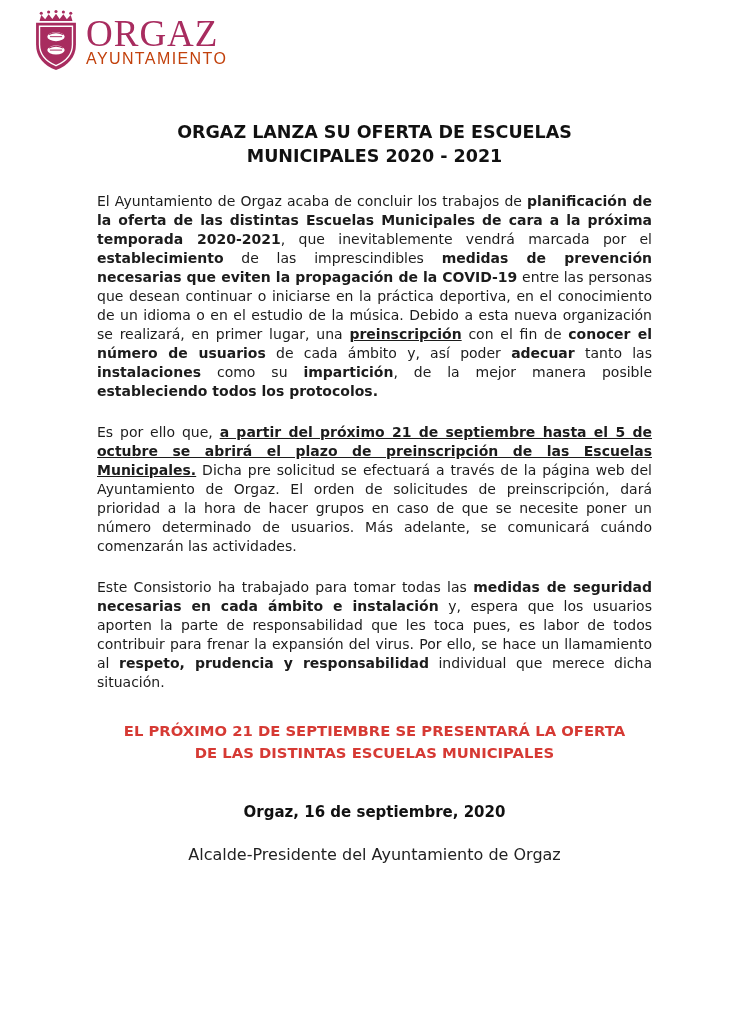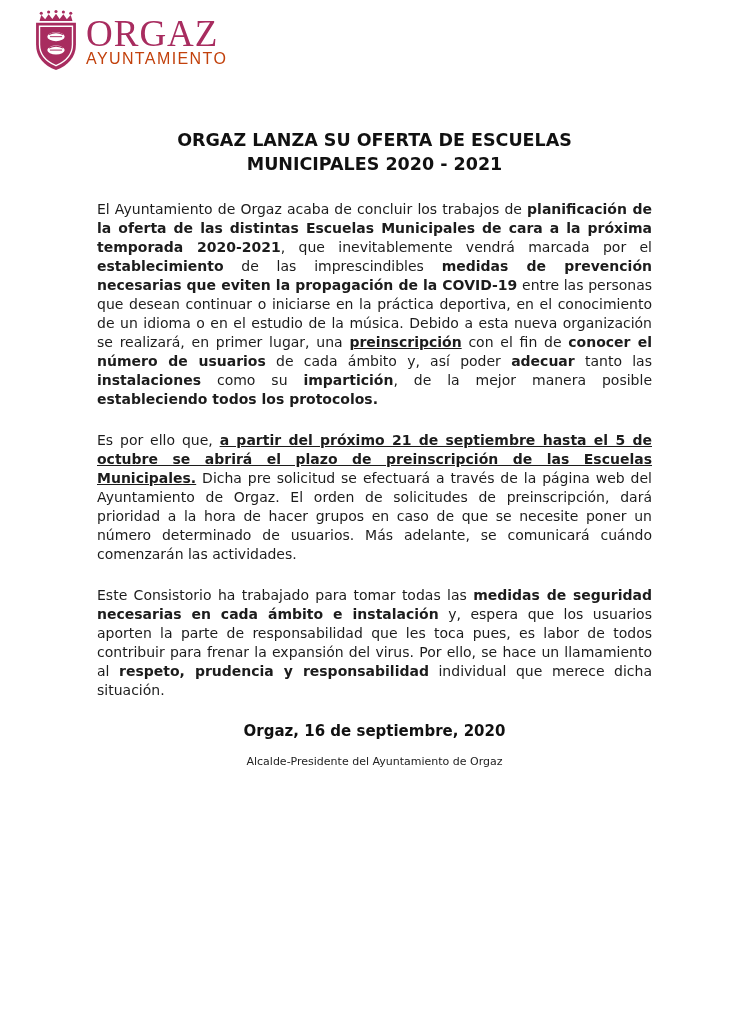--- a/index.html
+++ b/index.html
@@ -38,21 +38,21 @@
     font-family: "Liberation Sans", sans-serif;
     font-size: 16px;
     letter-spacing: 1.4px;
     color: #c2410c;
     margin-top: -1px;
     font-weight: 400;
   }
   
   .content {
     position: absolute;
-    top: 12px; left: 97px;
+    top: 4px; left: 97px;
     width: 555px;
     padding-top: 116px;
   }
   .doc-title {
     font-size: 17.5px;
     font-weight: bold;
     color: #111111;
     text-align: center;
     line-height: 1.38;
     max-width: 440px;
@@ -74,32 +74,33 @@
     line-height: 1.45;
     max-width: 515px;
     margin: 28px auto 0 auto;
     color: #d63a34;
   }
   .date-line {
     font-size: 15px;
     font-weight: bold;
     text-align: center;
     color: #111111;
+    margin-top: 40px;
   }
   .signer-name {
     font-size: 14.8px;
     text-align: center;
     color: #222222;
     margin-top: 46px;
   }
   .signer-title {
-    font-size: 11px;
+    font-size: 16px;
     text-align: center;
     color: #222222;
-    margin-top: 15px;
+    margin-top: 24px;
   }
 </style>
 </head>
 <body>
 
 <div class="page">
 
   <div class="logo">
     <svg class="logo-shield" viewBox="0 0 60 72" aria-hidden="true">
 
@@ -130,20 +131,21 @@
   <div class="content doc">
 
     <h1 class="doc-title">ORGAZ LANZA SU OFERTA DE ESCUELAS MUNICIPALES 2020 - 2021</h1>
 
     <p class="body-par"><span>El Ayuntamiento de Orgaz acaba de concluir los trabajos de </span><span class="b">planificación de la oferta de las distintas Escuelas Municipales de cara a la próxima temporada 2020-2021</span><span>, que inevitablemente vendrá marcada por el </span><span class="b">establecimiento</span><span> de las imprescindibles </span><span class="b">medidas de prevención necesarias que eviten la propagación de la COVID-19</span><span> entre las personas que desean continuar o iniciarse en la práctica deportiva, en el conocimiento de un idioma o en el estudio de la música. Debido a esta nueva organización se realizará, en primer lugar, una </span><span class="b u">preinscripción</span><span> con el fin de </span><span class="b">conocer el número de usuarios</span><span> de cada ámbito y, así poder </span><span class="b">adecuar</span><span> tanto las </span><span class="b">instalaciones</span><span> como su </span><span class="b">impartición</span><span>, de la mejor manera posible </span><span class="b">estableciendo todos los protocolos.</span></p>
 
     <p class="body-par"><span>Es por ello que, </span><span class="b u">a partir del próximo 21 de septiembre hasta el 5 de octubre se abrirá el plazo de preinscripción de las Escuelas Municipales.</span><span> Dicha pre solicitud se efectuará a través de la página web del Ayuntamiento de Orgaz. El orden de solicitudes de preinscripción, dará prioridad a la hora de hacer grupos en caso de que se necesite poner un número determinado de usuarios. Más adelante, se comunicará cuándo comenzarán las actividades.</span></p>
 
     <p class="body-par"><span>Este Consistorio ha trabajado para tomar todas las </span><span class="b">medidas de seguridad necesarias en cada ámbito e instalación</span><span> y, espera que los usuarios aporten la parte de responsabilidad que les toca pues, es labor de todos contribuir para frenar la expansión del virus. Por ello, se hace un llamamiento al </span><span class="b">respeto, prudencia y responsabilidad</span><span> individual que merece dicha situación.</span></p>
 
+    <div class="announcement" style="color: rgb(214, 58, 52);">EL PRÓXIMO 21 DE SEPTIEMBRE SE PRESENTARÁ LA OFERTA DE LAS DISTINTAS ESCUELAS MUNICIPALES</div>
 
     <div class="date-line">Orgaz, 16 de septiembre, 2020</div>
 
 
     <div class="signer-title">Alcalde-Presidente del Ayuntamiento de Orgaz</div>
 
   </div>
 </div>
 
 </body></html>

